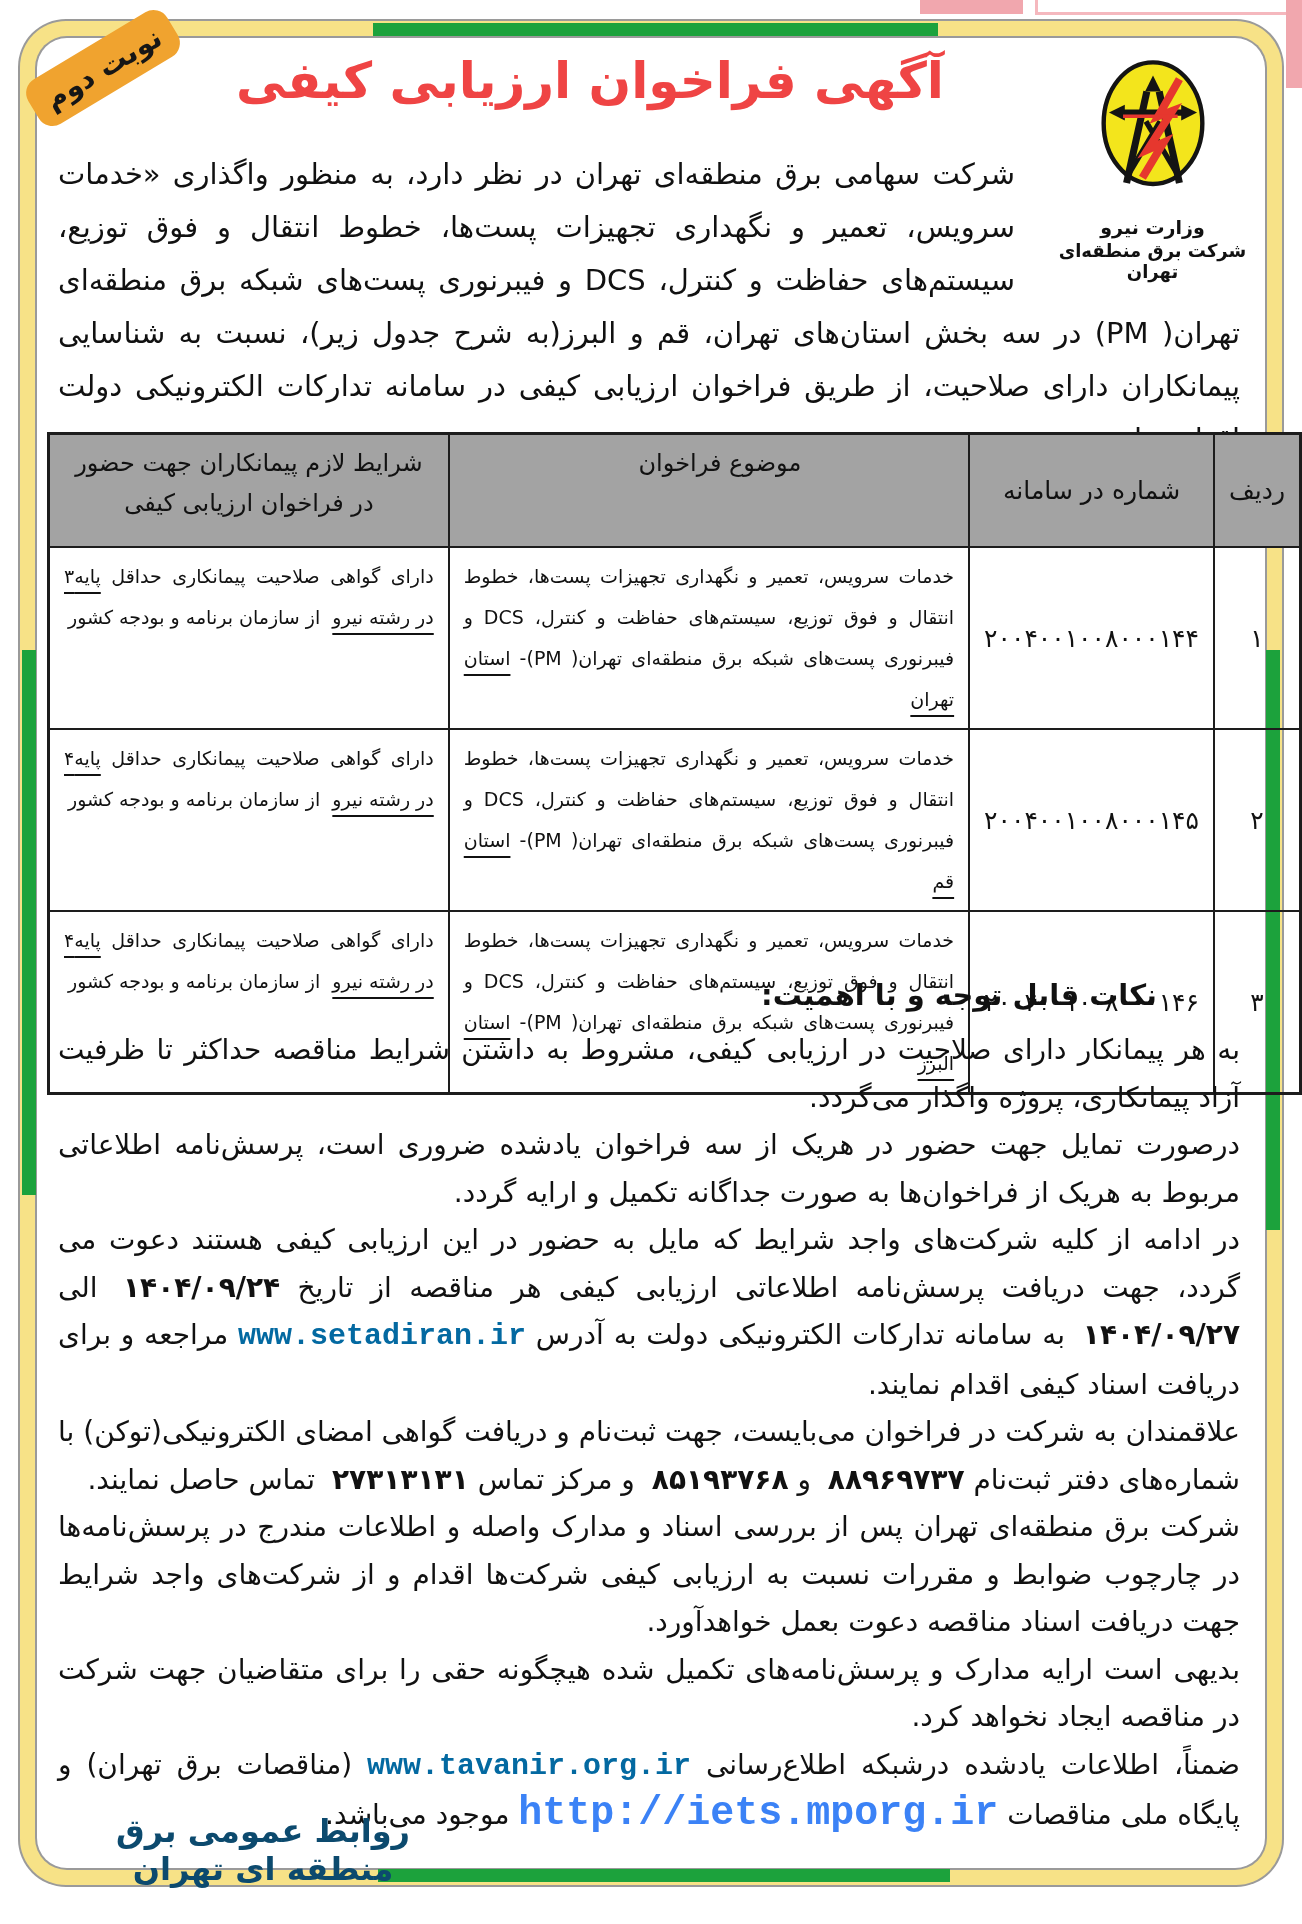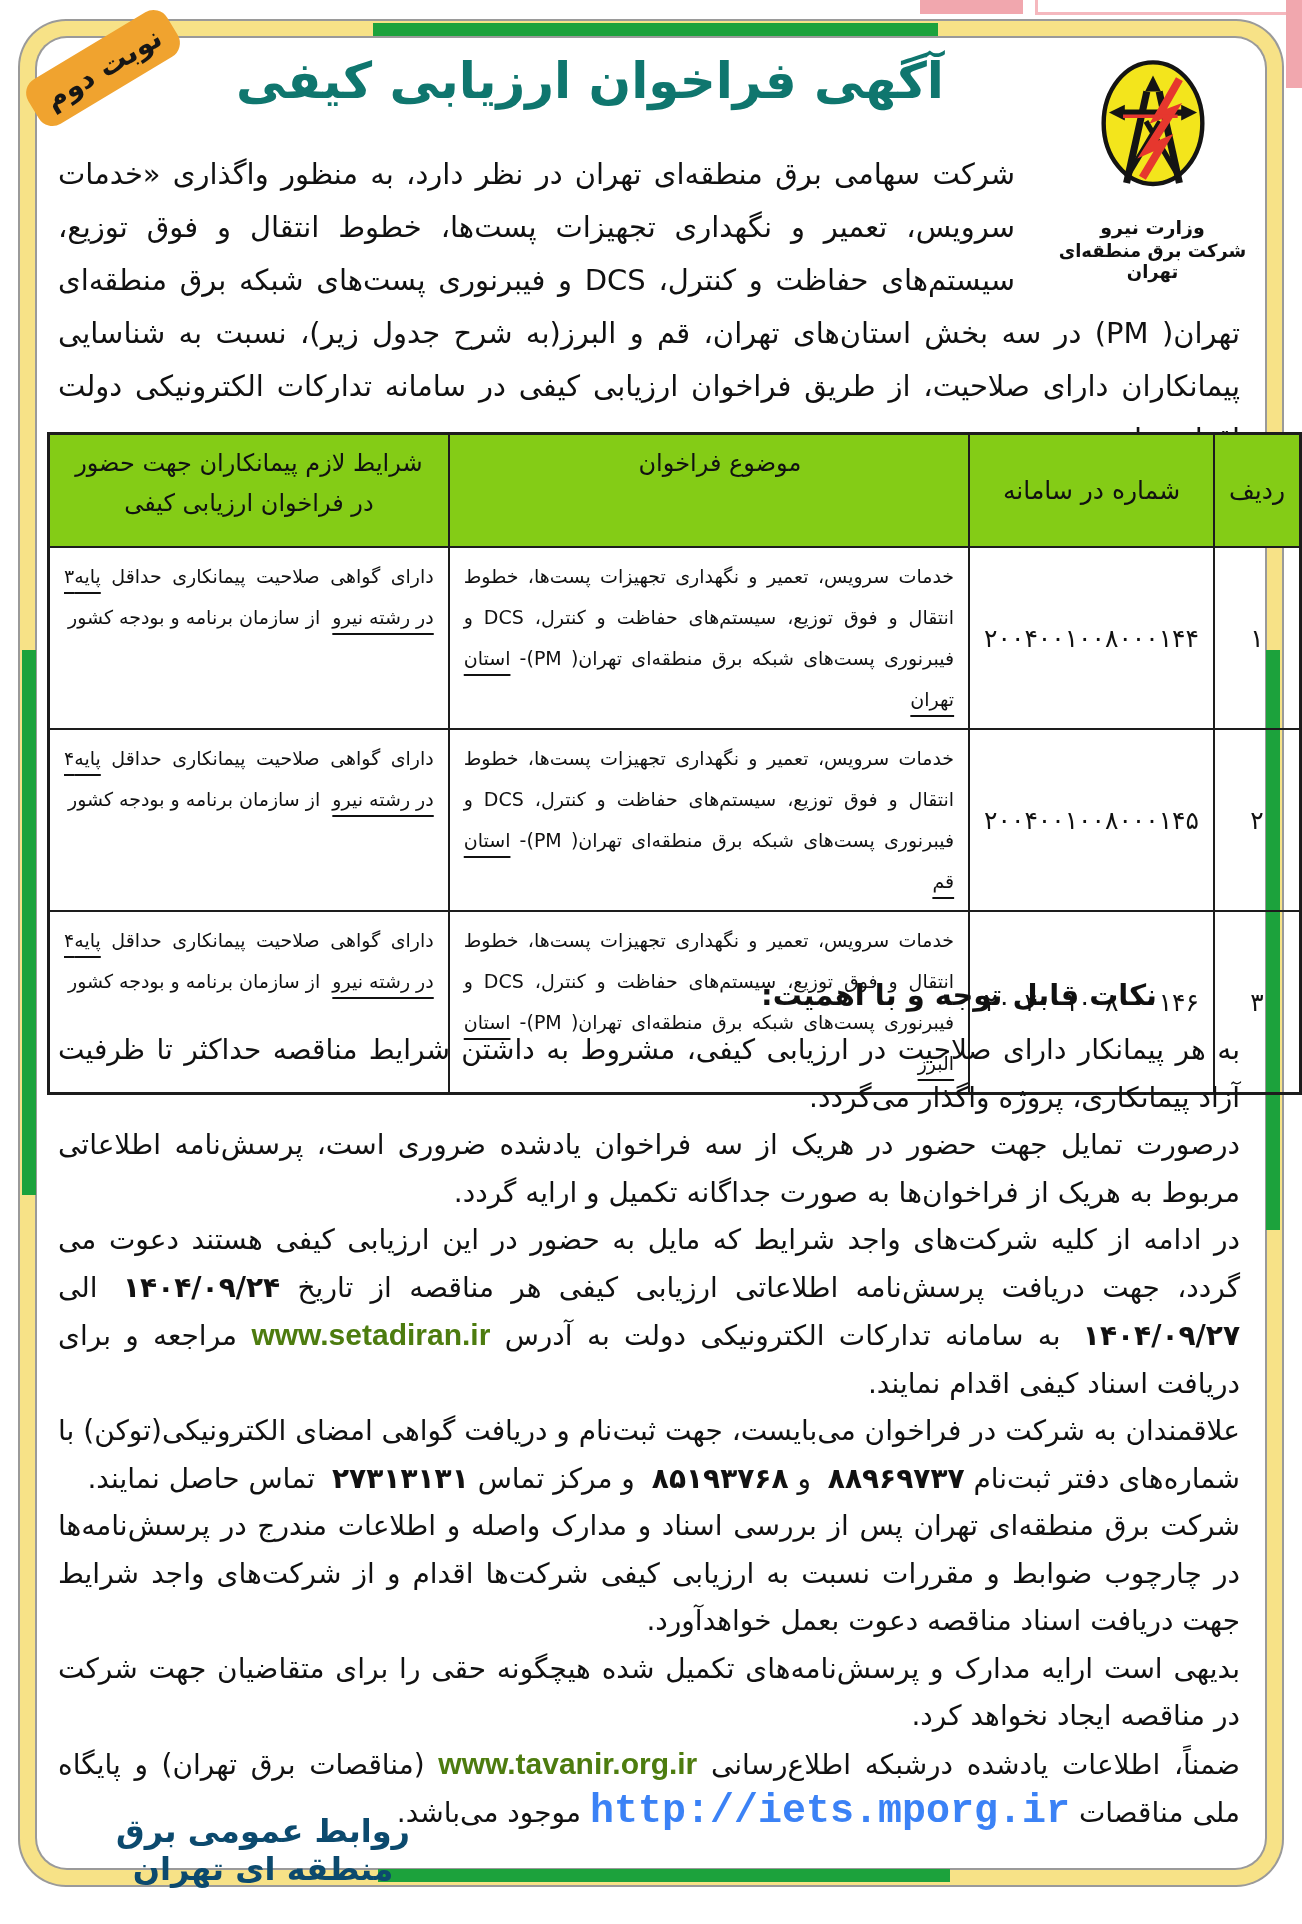--- a/index.html
+++ b/index.html
@@ -27,51 +27,51 @@
   
   .wm-main{position:absolute;left:250px;top:862px;width:860px;display:flex;align-items:center;
            gap:18px;z-index:1;pointer-events:none;}
   .wm-shield{opacity:.16;}
   .wm-brand{font-size:148px;font-weight:bold;color:#8b8b8b;opacity:.22;letter-spacing:1px;
             font-family:"DejaVu Sans",sans-serif;white-space:nowrap;}
   .wm-sub{position:absolute;left:238px;top:1072px;width:672px;text-align:center;font-size:40px;
           font-weight:bold;letter-spacing:9px;color:rgba(240,146,52,.5);z-index:1;direction:rtl;}
   
   .title{position:absolute;left:48px;right:40px;top:52px;padding-right:130px;text-align:center;
-         font-size:50px;font-weight:bold;color:#0f766e;z-index:5;direction:rtl;}
+         font-size:50px;font-weight:bold;color:#ef4444;z-index:5;direction:rtl;}
   .logo-block{position:absolute;top:58px;right:32px;width:235px;text-align:center;z-index:5;}
   .logo-cap1{font-size:19px;font-weight:bold;margin-top:6px;direction:rtl;}
   .logo-cap2{font-size:18px;font-weight:bold;margin-top:2px;direction:rtl;}
   
   .intro{position:absolute;left:58px;right:62px;top:148px;direction:rtl;text-align:justify;
          font-size:29px;line-height:53px;z-index:4;}
   .logo-spacer{float:right;width:225px;height:110px;}
   
   .table-wrap{position:absolute;left:47px;top:432px;z-index:4;}
   table{border-collapse:collapse;table-layout:fixed;direction:rtl;background:transparent;}
   td,th{border:2px solid #1d1d1d;padding:8px 14px;font-weight:normal;}
   table{border:3px solid #1d1d1d;}
   tr.last td{border-bottom:3px solid #1d1d1d;}
-  th{background:#84cc16;height:95px;font-size:24px;line-height:40px;vertical-align:middle;}
+  th{background:#a3a3a3;height:95px;font-size:24px;line-height:40px;vertical-align:middle;}
   td{font-size:19px;line-height:41px;background:transparent;}
   .cell-row{width:47px;text-align:center;vertical-align:middle;font-size:25px;}
   .cell-num{width:192px;text-align:center;vertical-align:middle;font-size:25px;letter-spacing:1px;}
   .cell-subj{width:473px;text-align:justify;vertical-align:top;}
   .cell-cond{width:373px;text-align:justify;vertical-align:top;}
   .r1{height:147px;}.r2{height:131px;}.r3{height:147px;}
   .u{text-decoration:underline;text-decoration-thickness:2px;text-underline-offset:9px;}
   .gap{margin-left:6px;}
   
   .notes-heading{position:absolute;right:145px;top:970px;font-size:29px;font-weight:bold;
                  direction:rtl;z-index:4;margin-top:8px;}
   .body-text{position:absolute;left:58px;right:62px;top:1026px;direction:rtl;text-align:justify;
              font-size:28px;line-height:47.5px;z-index:4;}
   .body-text p{margin:0;}
   .num{font-weight:bold;margin-left:8px;}
-  .link-blue{color:#4d7c0f;font-weight:bold;font-family:Liberation Sans, sans-serif;font-size:30px;}
+  .link-blue{color:#0369a1;font-weight:bold;font-family:Liberation Mono, monospace;font-size:30px;}
   .link-black{color:#3b82f6;font-weight:bold;font-family:Liberation Mono, monospace;font-size:40px;}
   .publisher{position:absolute;left:58px;top:1812px;width:410px;text-align:center;color:#0c4a6e;
              font-size:32px;font-weight:bold;direction:rtl;z-index:5;}
 </style>
 </head>
 <body>
 
 <div class="page">
 
   <div class="pink1"></div>

